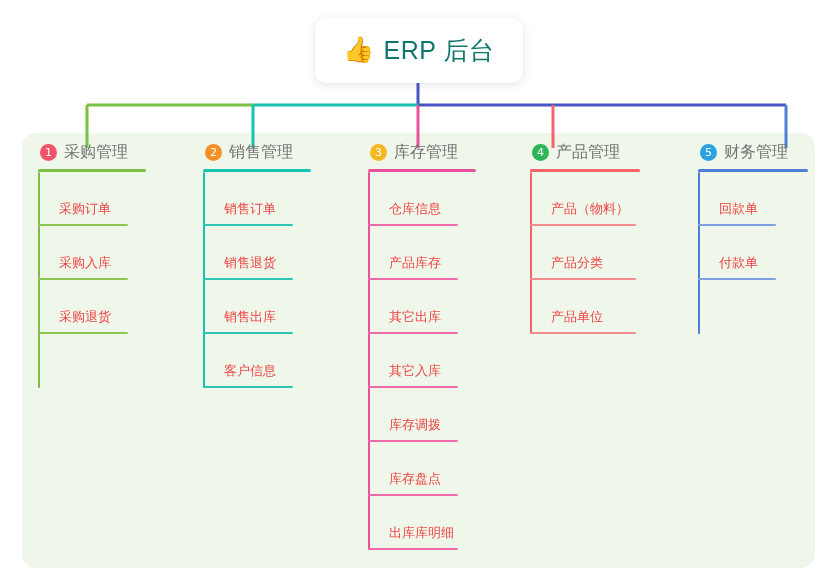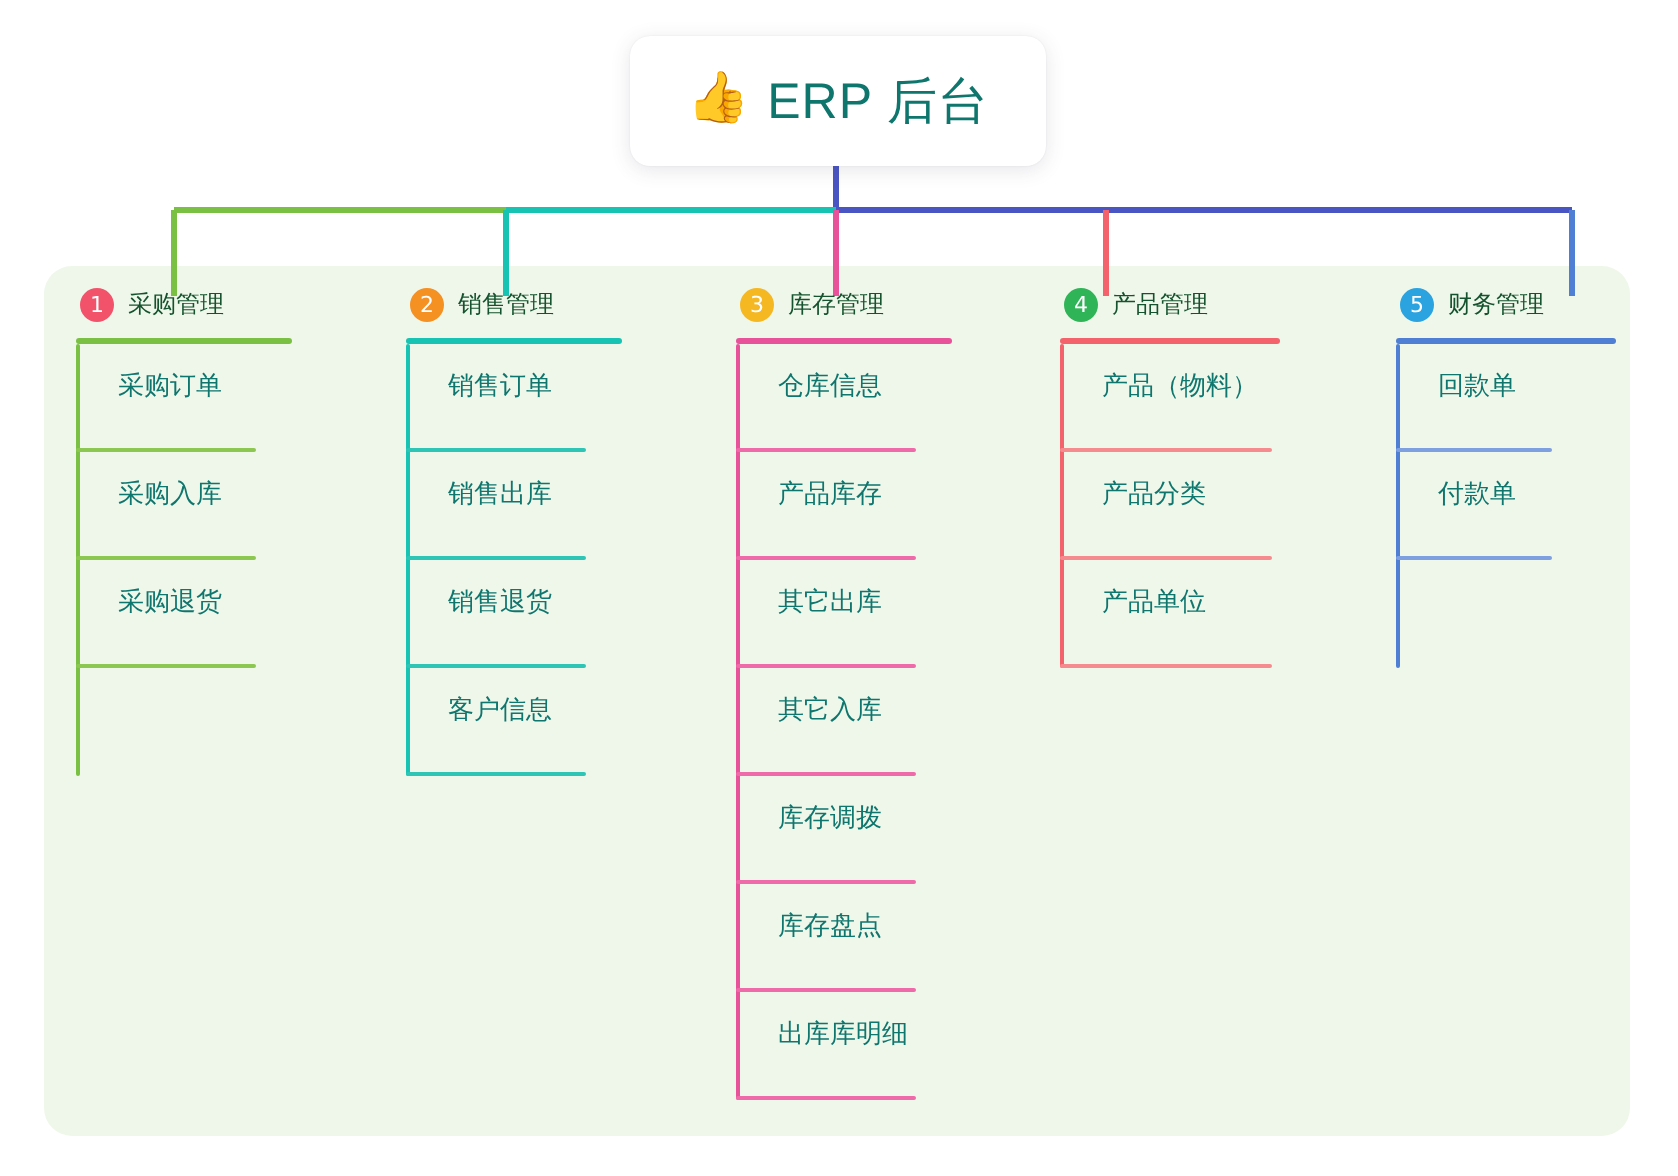--- a/index.html
+++ b/index.html
@@ -90,22 +90,22 @@
     height: 17px;
     border-radius: 50%;
     color: #ffffff;
     font-size: 11px;
     line-height: 17px;
     text-align: center;
     flex: 0 0 auto;
     font-family: "DejaVu Sans", sans-serif;
   }
   .col-title {
-    font-size: 12px;
-    color: #14532d;
+    font-size: 16px;
+    color: #737373;
   }
   .col-rule {
     height: 3px;
     border-radius: 2px;
     margin-top: 5px;
   }
 
   .leaf-list {
     position: relative;
     margin-top: 0;
@@ -118,23 +118,23 @@
     border-radius: 1px;
   }
   .leaf {
     position: relative;
     height: 54px;
     box-sizing: border-box;
   }
   .leaf-label {
     position: absolute;
     left: 21px;
-    bottom: 24px;
+    bottom: 8px;
     font-size: 13px;
-    color: #0f766e;
+    color: #ef4444;
     white-space: nowrap;
   }
   .leaf-rule {
     position: absolute;
     left: 0px;
     bottom: 0px;
     height: 1.6px;
     border-radius: 1px;
   }
 </style>
@@ -191,25 +191,25 @@
           <span class="col-title">销售管理</span>
         </div>
         <div class="col-rule" style="background: rgb(23, 195, 178); width: 108px;"></div>
         <div class="leaf-list" style="height: 248px;">
           <div class="trunk" style="background: rgb(23, 195, 178); height: 216px;"></div>
           <div class="leaf">
             <span class="leaf-label">销售订单</span>
             <div class="leaf-rule" style="background: rgb(46, 196, 182); width: 90px;"></div>
           </div>
           <div class="leaf">
+            <span class="leaf-label">销售退货</span>
+            <div class="leaf-rule" style="background: rgb(46, 196, 182); width: 90px;"></div>
+          </div>
+          <div class="leaf">
             <span class="leaf-label">销售出库</span>
-            <div class="leaf-rule" style="background: rgb(46, 196, 182); width: 90px;"></div>
-          </div>
-          <div class="leaf">
-            <span class="leaf-label">销售退货</span>
             <div class="leaf-rule" style="background: rgb(46, 196, 182); width: 90px;"></div>
           </div>
           <div class="leaf">
             <span class="leaf-label">客户信息</span>
             <div class="leaf-rule" style="background: rgb(46, 196, 182); width: 90px;"></div>
           </div>
         </div>
       </div>
       <div class="column" style="left: 368px;">
         <div class="col-head">

